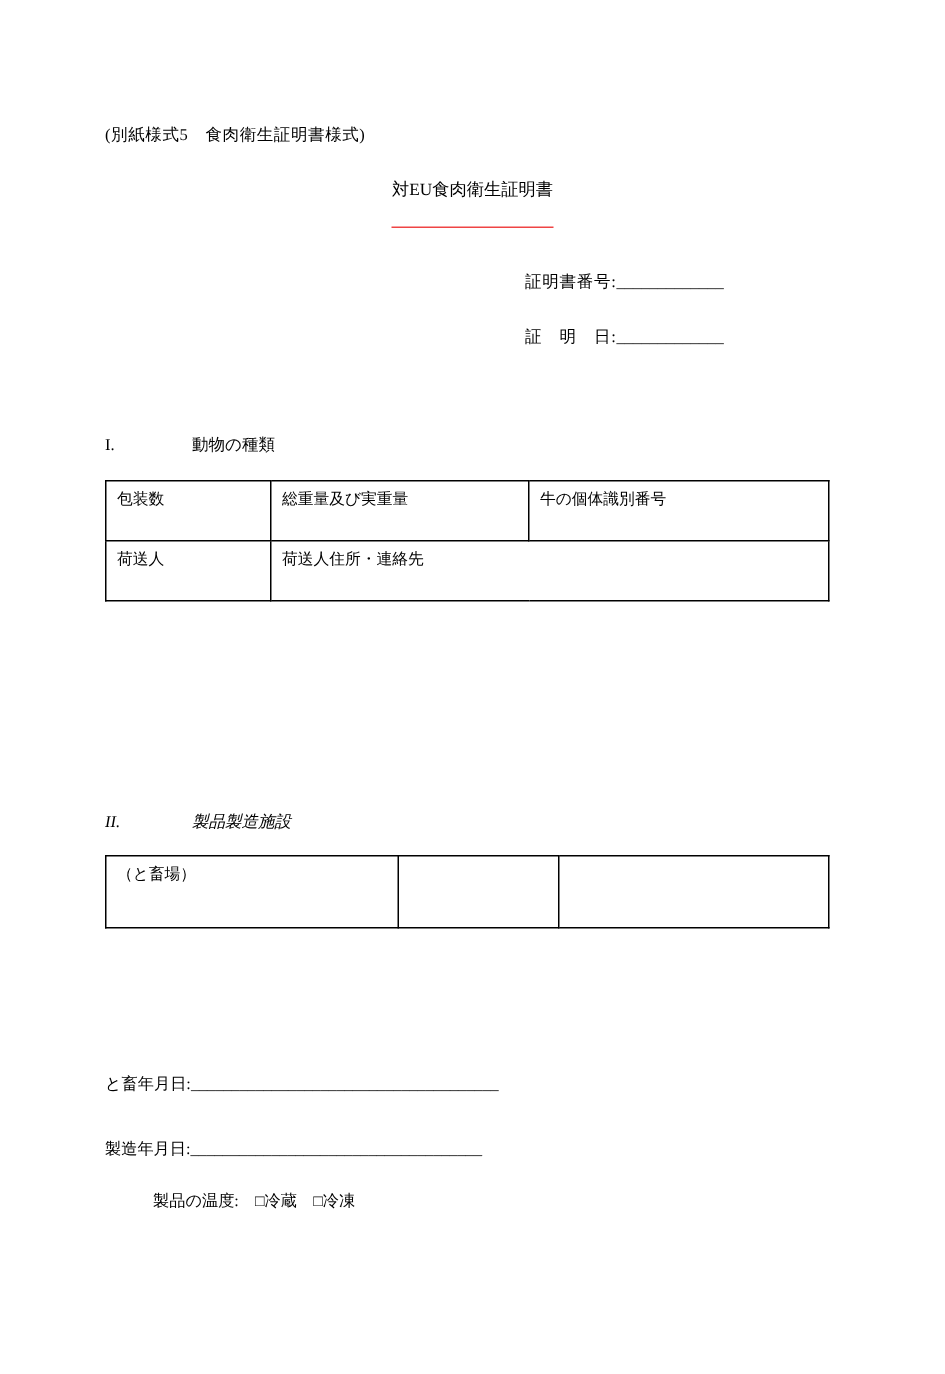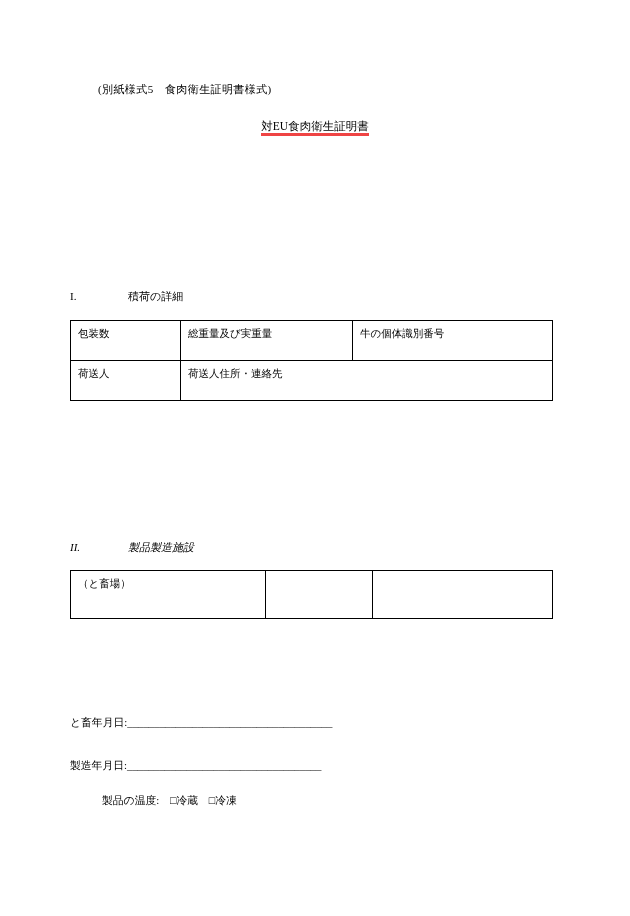--- a/index.html
+++ b/index.html
@@ -22,33 +22,32 @@
     width: 630px;
     height: 916px;
     background: #fff;
   }
   .doc-header {
     position: absolute;
     left: 70px;
     top: 82px;
     font-size: 11px;
     letter-spacing: 0.4px;
-    margin-left: 28px;
   }
   .doc-title {
     position: absolute;
     left: 0;
     top: 119px;
     width: 630px;
     text-align: center;
     font-size: 11.5px;
   }
   .doc-title span {
-    border-bottom: 3px solid #ef4444;
-    padding-bottom: 1px;
+    border-bottom: 1px solid #ef4444;
+    padding-bottom: 18px;
   }
   .cert-fields {
     position: absolute;
     left: 350px;
     top: 180px;
     font-size: 11px;
   }
   .cert-line {
     margin-bottom: 22px;
     white-space: nowrap;
@@ -107,23 +106,31 @@
 </style>
 </head>
 <body>
 
 <div class="page">
 
   <div class="doc-header">(別紙様式5　食肉衛生証明書様式)</div>
 
   <div class="doc-title"><span>対EU食肉衛生証明書</span></div>
 
+  <div class="cert-fields">
+    <div class="cert-line">
+      <span class="label">証明書番号:</span><span class="dashes">_____________</span>
+    </div>
+    <div class="cert-line">
+      <span class="label">証　明　日:</span><span class="dashes">_____________</span>
+    </div>
+  </div>
 
   <div class="section-head" id="sec1-head">
-    <span class="num">I.</span><span>積荷の詳細</span>
+    <span class="num">I.</span><span>動物の種類</span>
   </div>
 
   <table class="form" id="table1">
     <colgroup>
       <col style="width:110px">
       <col style="width:172px">
       <col style="width:200px">
     </colgroup>
     <tbody>
       <tr style="height:40px">

